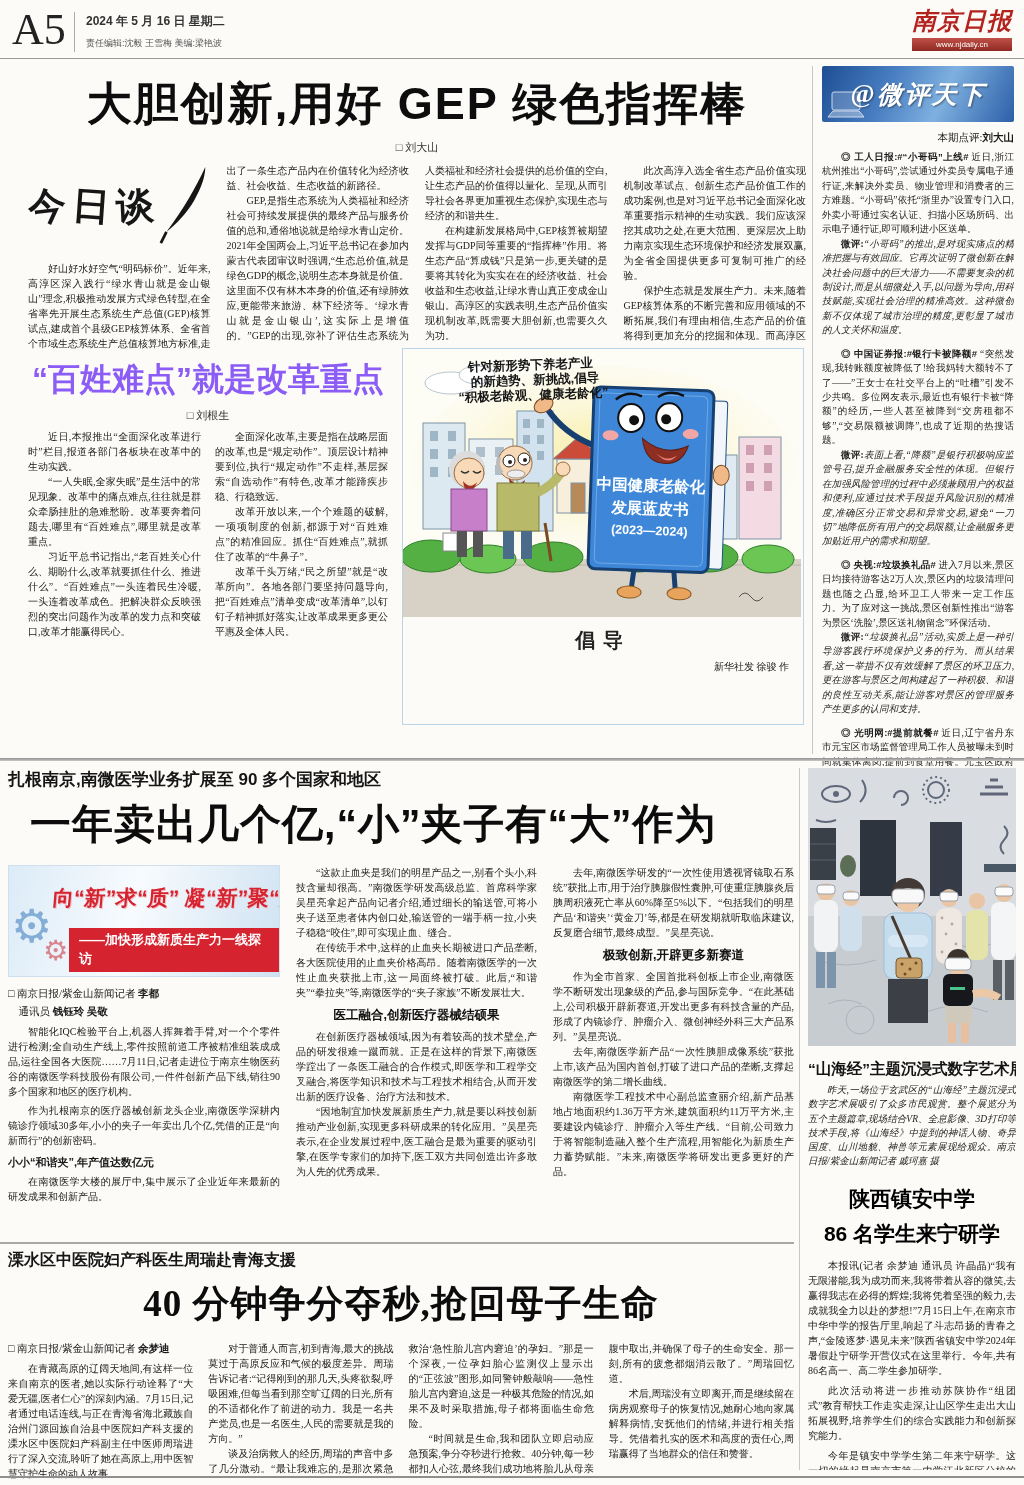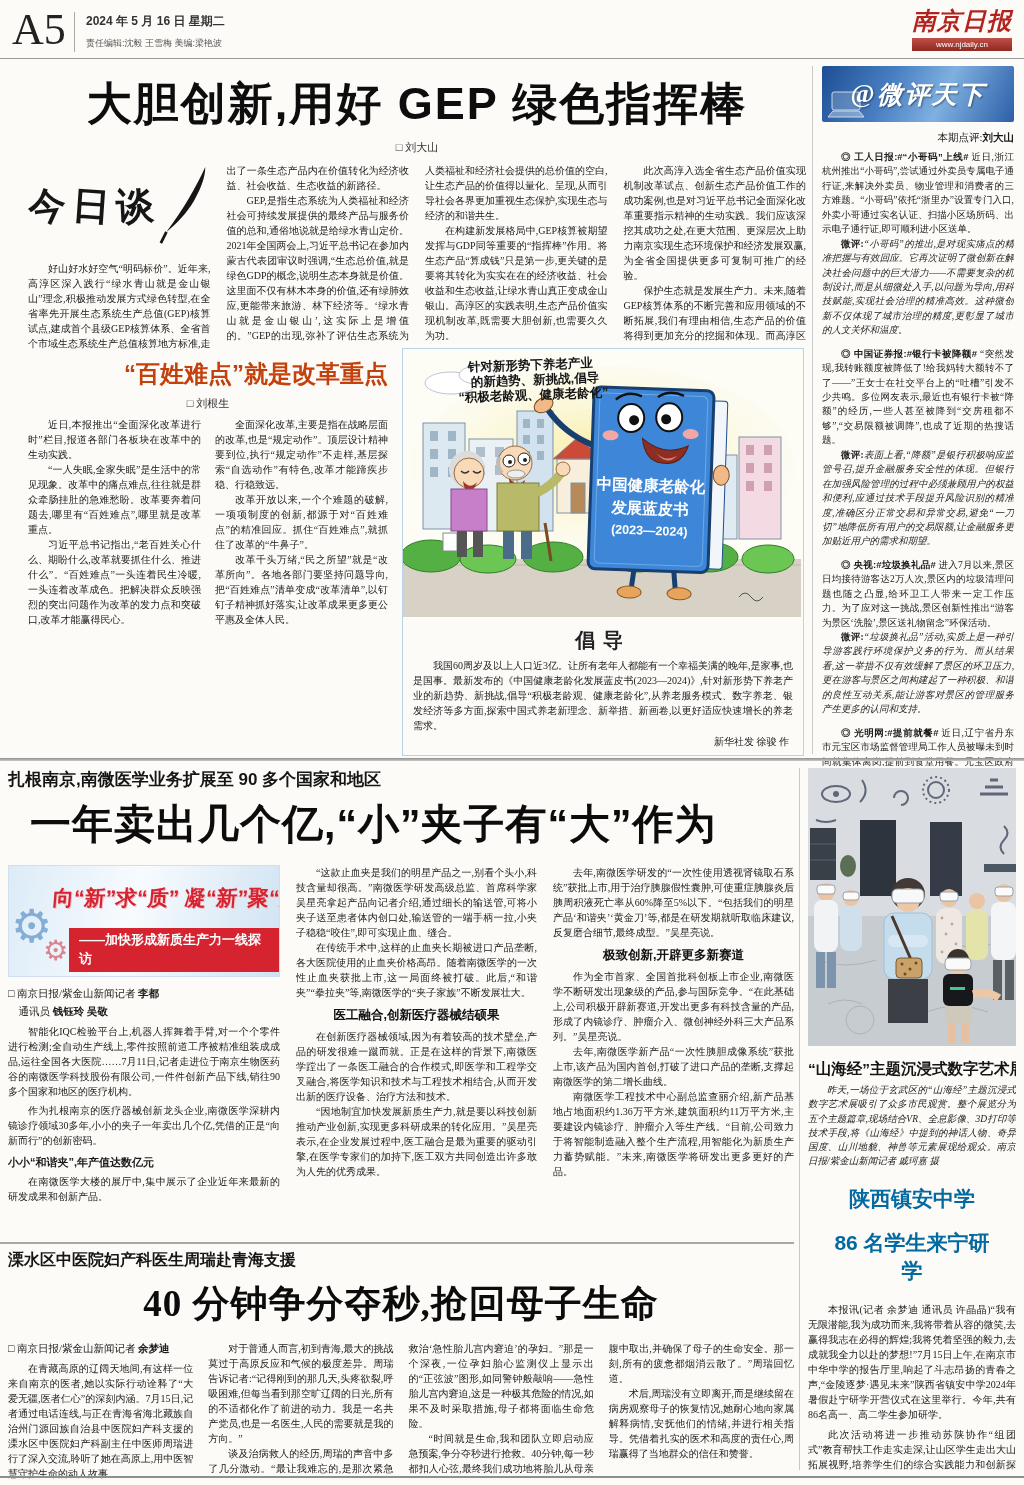--- a/index.html
+++ b/index.html
@@ -35,22 +35,22 @@
             font-size:10px;line-height:1.5;overflow:hidden;}
   .jrt{width:100%;height:94px;position:relative;margin-bottom:4px;}
   .jrt .jc{display:inline-block;font-size:38px;font-weight:900;color:#161616;line-height:86px;}
   .jrt .c1{transform:rotate(-7deg);} .jrt .c2{transform:rotate(4deg);margin-left:6px;}
   .jrt .c3{transform:rotate(-3deg);margin-left:6px;}
   .jrt svg{position:absolute;right:2px;top:0;}
 
   
   .lower{position:absolute;top:348px;left:28px;width:778px;display:flex;}
   .baixing{width:360px;}
-  .baixing h2{margin:10px 0 2px;text-align:right;font-family:"Liberation Sans",sans-serif;
-              font-size:24px;font-weight:900;color:#c2410c;}
+  .baixing h2{margin:10px 0 2px;text-align:center;font-family:"Liberation Sans",sans-serif;
+              font-size:32px;font-weight:900;color:#8b5cf6;}
   .baixing-body{margin-top:6px;height:296px;column-count:2;column-gap:14px;
                 font-size:10px;line-height:1.5;overflow:hidden;}
   .cartoon{margin-left:14px;width:402px;border:1px solid #b9d4e6;padding:2px 0 0;box-sizing:border-box;}
   .cartoon h3{margin:6px 0 4px;text-align:center;font-family:"Liberation Sans",sans-serif;
               font-size:20px;font-weight:900;letter-spacing:8px;color:#222;}
   .cartoon .cap{padding:0 10px;font-size:10px;line-height:1.5;}
   .cartoon .credit{padding:2px 14px 6px;text-align:right;font-size:10px;color:#222;}
 
   
   .vrule1{position:absolute;left:812px;top:66px;height:688px;width:1px;background:#c8c8c8;}
@@ -111,22 +111,22 @@
   .zr-byline{margin-bottom:4px;font-size:10.5px;}
 
   
   .vrule2{position:absolute;left:799px;top:768px;height:702px;width:1px;background:#c8c8c8;}
   .midright{position:absolute;left:808px;top:768px;width:208px;height:702px;overflow:hidden;}
   .shanhai h3{margin:9px 0 3px;text-align:center;font-family:"Liberation Sans",sans-serif;
               font-size:15.5px;font-weight:900;color:#141414;white-space:nowrap;}
   .shanhai .cap{font-size:9.5px;line-height:1.5;text-align:justify;font-style:italic;}
   .shanhai .credit{font-style:italic;}
   .zhenan{margin-top:16px;}
-  .zhenan h3{margin:16px;text-align:center;font-family:"Liberation Sans",sans-serif;
-             font-size:21px;font-weight:900;line-height:1.35;color:#0369a1;}
+  .zhenan h3{margin:7px;text-align:center;font-family:"Liberation Sans",sans-serif;
+             font-size:21px;font-weight:900;line-height:1.35;color:#000000;}
   .zhenan .p{font-size:10px;line-height:1.5;margin-top:5px;}
   .zhenan .p:first-of-type{margin-top:10px;}
   .page-bottom-rule{position:absolute;top:1476px;left:0;width:1024px;height:2px;background:#8f8f8f;}
 </style>
 </head>
 <body>
 
 <div class="page">
 
   <div class="masthead">
@@ -290,21 +290,20 @@
             <rect x="118" y="180" width="11" height="28" fill="#4a6b8a"></rect>
         </g>
         <g transform="rotate(-2 130 30)" font-weight="bold" fill="#161616" font-size="12.5" font-family="Liberation Sans, sans-serif" text-anchor="middle">
           <text x="128" y="18">针对新形势下养老产业</text>
           <text x="132" y="33">的新趋势、新挑战,倡导</text>
           <text x="130" y="48">“积极老龄观、健康老龄化”</text>
         </g>
         <path d="M336,246 q6,-8 12,0 t12,0" stroke="#555" fill="none"></path>
       </svg>
       <h3>倡导</h3>
-      <p class="cap p">我国60周岁及以上人口近3亿。让所有老年人都能有一个幸福美满的晚年,是家事,也是国事。最新发布的《中国健康老龄化发展蓝皮书(2023—2024)》,针对新形势下养老产业的新趋势、新挑战,倡导“积极老龄观、健康老龄化”,从养老服务模式、数字养老、银发经济等多方面,探索中国式养老新理念、新举措、新画卷,以更好适应快速增长的养老需求。</p>
       <div class="credit">新华社发 徐骏 作</div>
     </figure>
   </div>
 
   <div class="vrule1"></div>
   <aside class="weiping">
     <div class="wp-banner">
       <svg width="40" height="30" viewBox="0 0 40 30">
         <rect x="6" y="2" width="28" height="18" rx="2" fill="rgba(255,255,255,.25)" stroke="#fff"></rect>
         <path d="M2,27 h36 l-5,-6 h-26 z" fill="rgba(255,255,255,.45)" stroke="#fff"></path>

